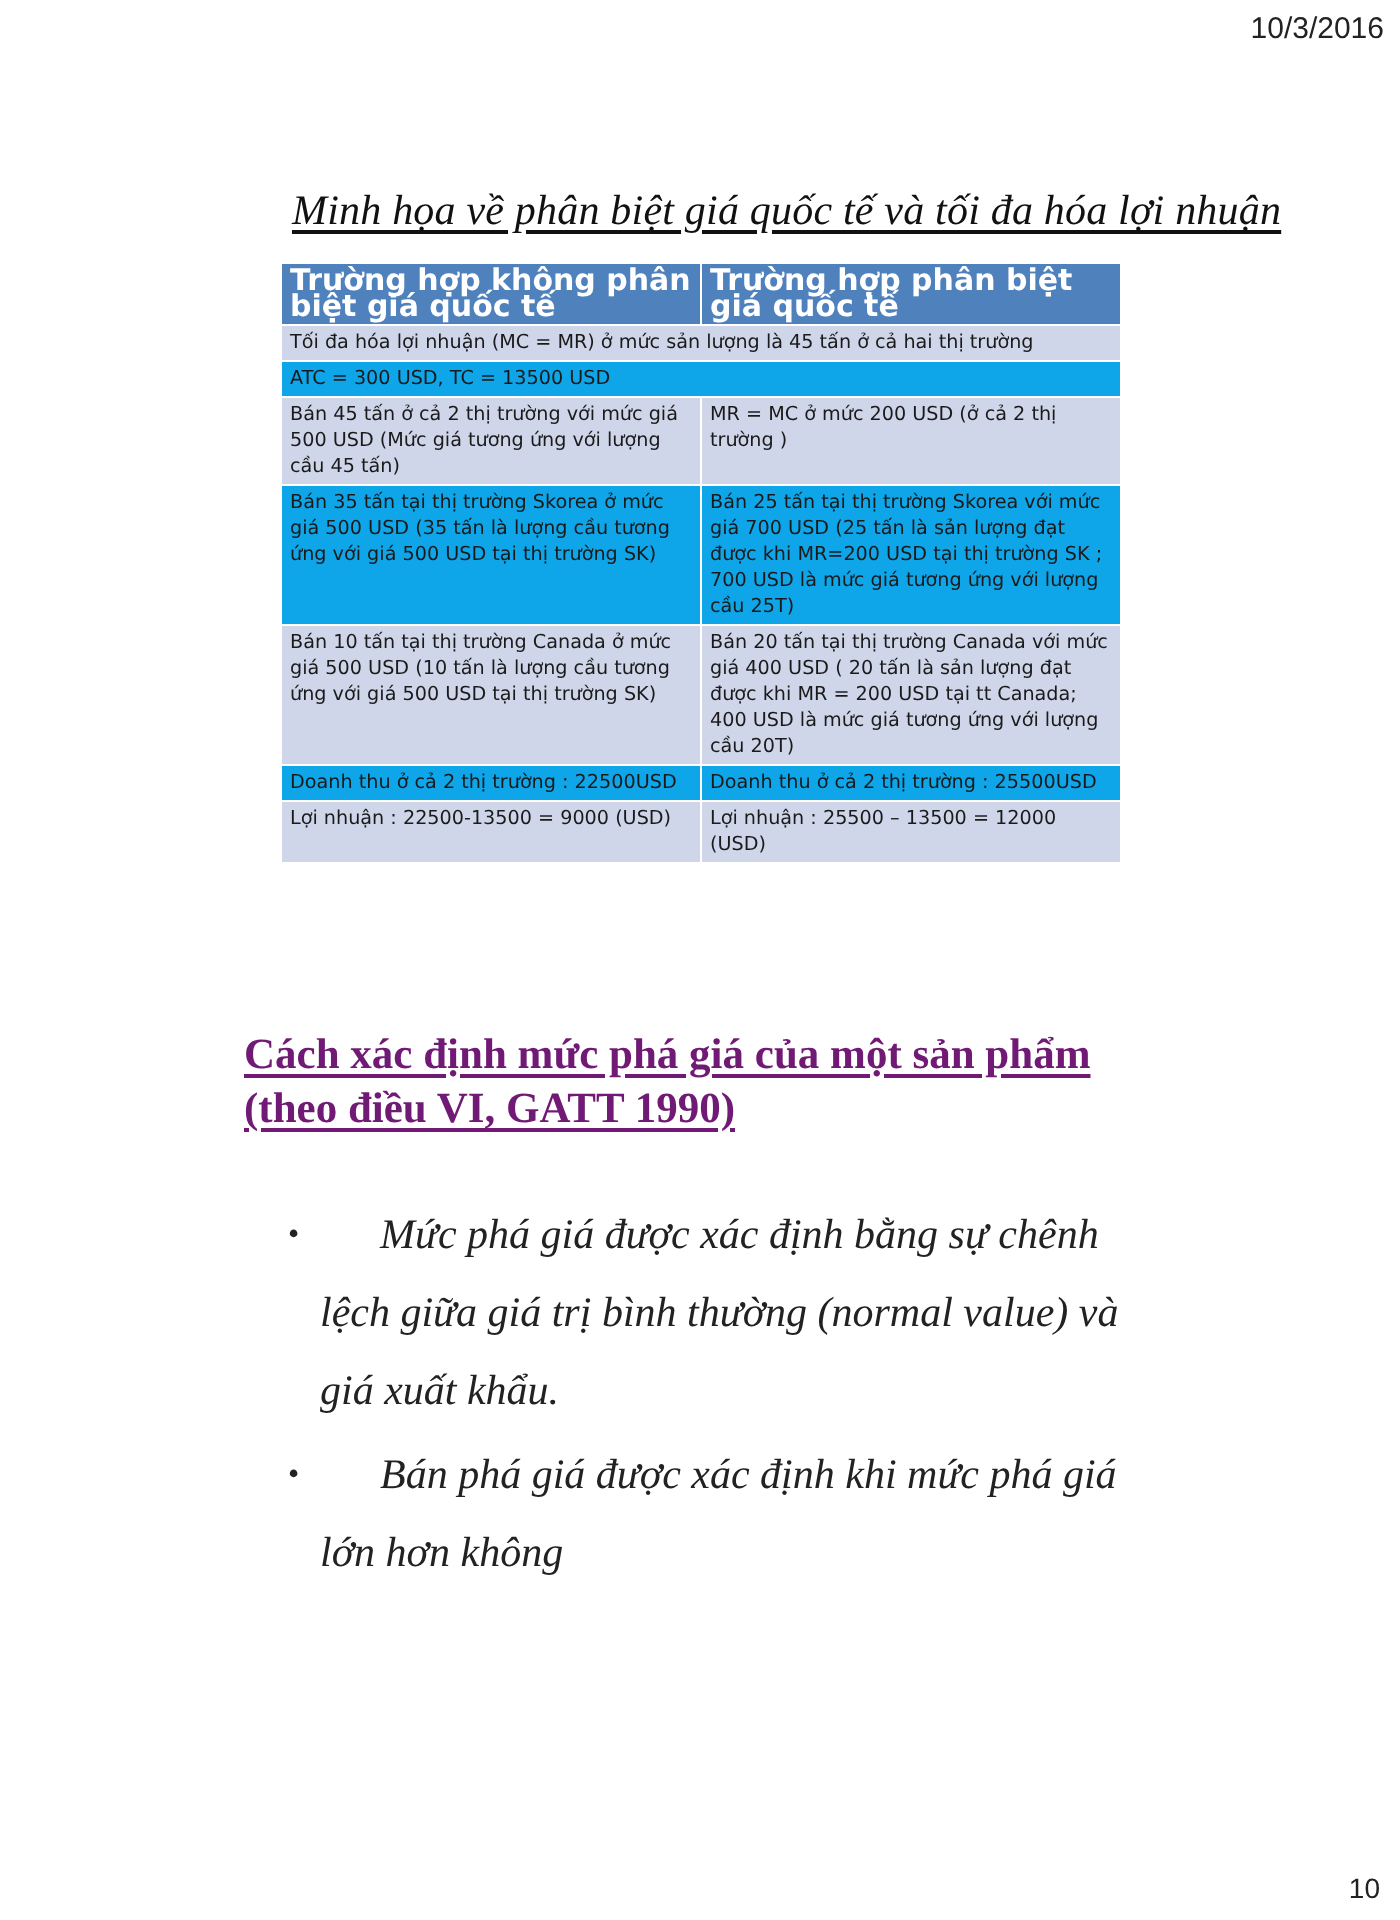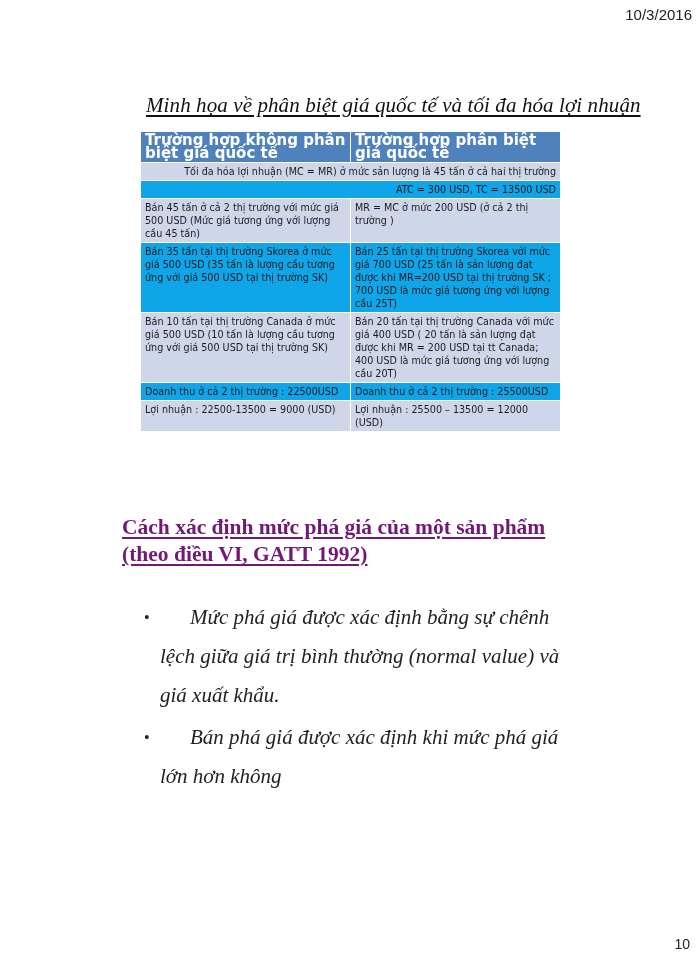--- a/index.html
+++ b/index.html
@@ -5,21 +5,21 @@
   html, body { margin:0; padding:0; }
   body { width:700px; height:960px; background:#ffffff; position:relative; overflow:hidden; }
   .date { position:absolute; top:6px; right:8px; font-family:"Liberation Sans", sans-serif; font-size:15px; color:#222; }
   .page-num { position:absolute; top:936px; right:10px; font-family:"Liberation Sans", sans-serif; font-size:14px; color:#222; }
   .slide-title { position:absolute; left:146px; top:93px; font-family:Liberation Serif, serif; font-style:italic; font-size:21px; color:#111; text-decoration:underline; text-underline-offset:3px; white-space:nowrap; letter-spacing:0.1px; }
   table.cmp { position:absolute; left:140px; top:131px; width:420px; border-collapse:collapse; font-family:"DejaVu Sans", sans-serif; font-size:9.6px; color:#1a1a1a; table-layout:fixed; }
   table.cmp td, table.cmp th { border:1.5px solid #ffffff; padding:2px 4px; vertical-align:top; line-height:13px; }
   table.cmp th { background:#4f81bd; color:#ffffff; font-weight:bold; text-align:left; height:15px; font-size:15px; }
   table.cmp tr.dark td { background:#cfd6ea; }
   table.cmp tr.light td { background:#0ea5e9; }
-  table.cmp td.center { text-align:right; }
+  table.cmp td.center { text-align:left; }
   .section-title { position:absolute; left:122px; top:514px; font-family:"Liberation Serif", serif; font-weight:bold; font-size:21.5px; color:#701a75; line-height:27px; text-decoration:underline; text-underline-offset:3px; }
   .bullets { position:absolute; left:140px; top:598px; width:440px; font-family:"Liberation Serif", serif; font-style:italic; font-size:21px; color:#222; }
   .bullet-item { position:relative; line-height:39px; margin-bottom:3px; }
   .bullet-dot { position:absolute; left:4px; top:0; font-style:normal; font-size:16px; }
   .bullet-text { display:block; padding-left:20px; text-indent:30px; }
 </style>
 </head>
 <body>
 
 <div class="date">10/3/2016</div>
@@ -60,21 +60,21 @@
   </tr>
   <tr class="dark">
     <td>Lợi nhuận : 22500-13500 = 9000 (USD)</td>
     <td>Lợi nhuận : 25500 – 13500 = 12000 (USD)</td>
   </tr>
 </tbody>
   </table>
 
 <div class="section-title">
   <span>Cách xác định mức phá giá của một sản phẩm</span><br>
-  <span>(theo điều VI, GATT 1992)</span>
+  <span>(theo điều VI, GATT 1990)</span>
 </div>
 
 <div class="bullets">
   <div class="bullet-item">
     <span class="bullet-dot">•</span>
     <span class="bullet-text">Mức phá giá được xác định bằng sự chênh lệch giữa giá trị bình thường (normal value) và giá xuất khẩu.</span>
   </div>
   <div class="bullet-item">
     <span class="bullet-dot">•</span>
     <span class="bullet-text">Bán phá giá được xác định khi mức phá giá lớn hơn không</span>

